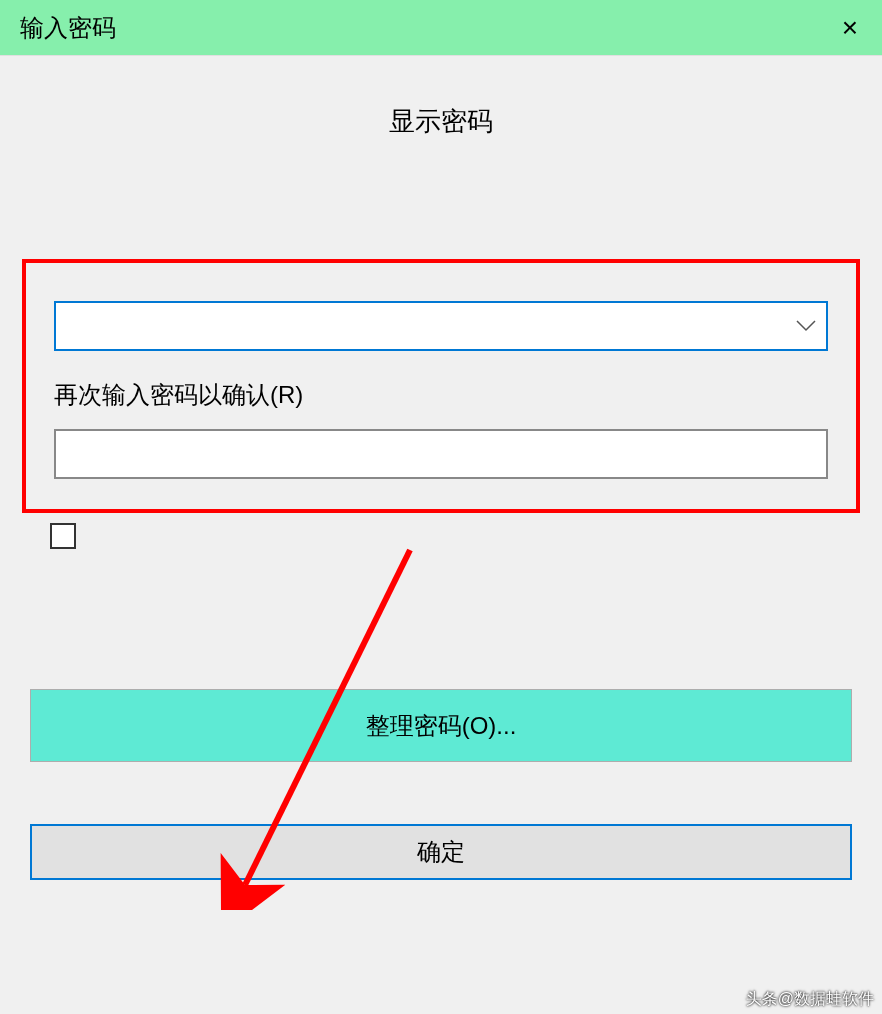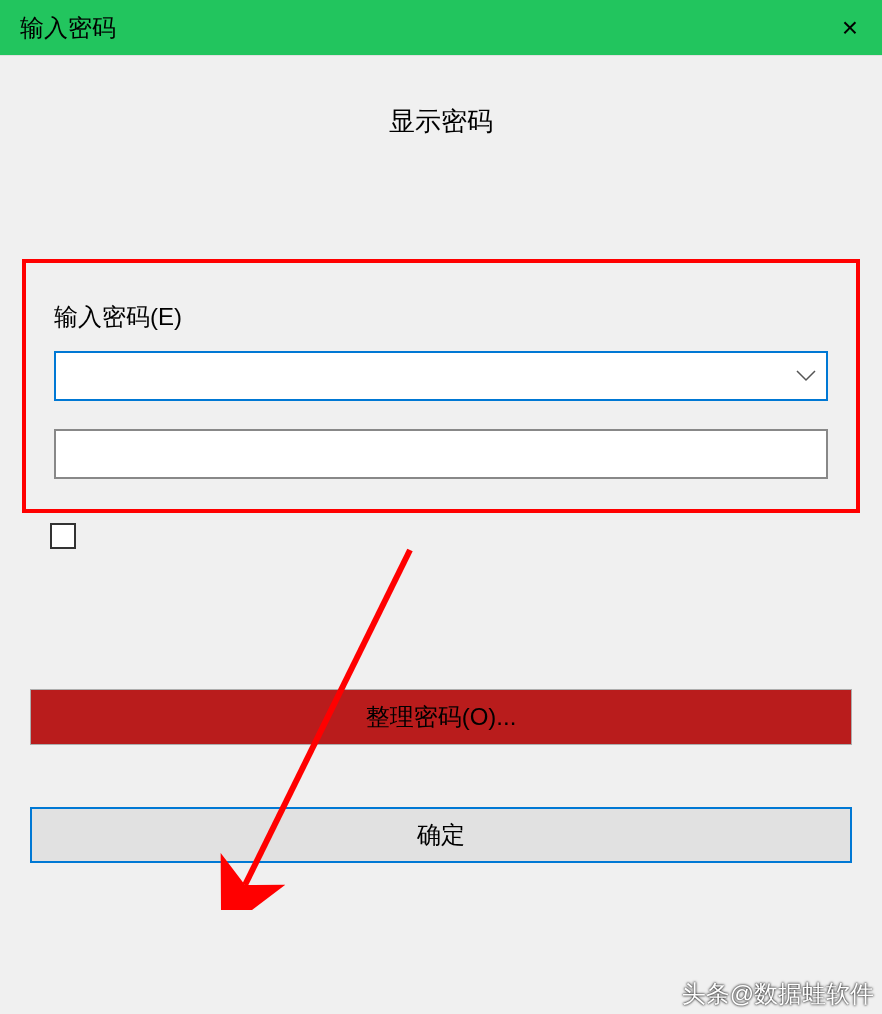--- a/index.html
+++ b/index.html
@@ -8,21 +8,21 @@
       padding: 0;
     }
     body {
       font-family: "Microsoft YaHei", "SimSun", sans-serif;
       background: #f0f0f0;
       width: 882px;
       height: 1014px;
       position: relative;
     }
     .titlebar {
-      background: #22c55e;
+      background: #86efac;
       height: 56px;
       display: flex;
       align-items: center;
       justify-content: space-between;
       padding: 0 16px 0 20px;
       border-bottom: 1px solid #e0e0e0;
     }
     .title-text {
       font-size: 24px;
       color: #000;
@@ -106,22 +106,22 @@
       margin-right: 14px;
       cursor: pointer;
     }
     .checkbox-label {
       font-size: 24px;
       color: #000;
     }
     .organize-btn {
       width: calc(100% - 20px);
       margin: 140px 10px 0 10px;
-      height: 56px;
-      background: #b91c1c;
+      height: 73px;
+      background: #5eead4;
       border: 1px solid #adadad;
       font-size: 24px;
       color: #000;
       cursor: pointer;
       display: flex;
       align-items: center;
       justify-content: center;
     }
     .button-row {
       display: flex;
@@ -147,47 +147,47 @@
     }
     .arrow-overlay {
       position: absolute;
       pointer-events: none;
       z-index: 10;
     }
     .watermark {
       position: absolute;
       bottom: 4px;
       right: 8px;
-      font-size: 24px;
+      font-size: 16px;
       color: #fff;
       text-shadow: 0 0 3px rgba(0,0,0,0.7), 0 0 2px rgba(0,0,0,0.9);
     }
   </style>
 </head>
 <body>
 
 <div class="titlebar">
   <span class="title-text">输入密码</span>
   <span class="close-btn">×</span>
 </div>
 
 <div class="content">
   <div class="heading">显示密码</div>
 
   <div class="highlight-box">
-    <label class="field-label">输入密码(E)</label>
     <div class="input-wrapper">
       <input class="combo-input" type="text" value="" style="">
       <span class="dropdown-icon">
         <svg viewBox="0 0 20 12">
             <path d="M1 1 L10 10 L19 1" stroke="#555" stroke-width="1.5" fill="none"></path>
           </svg>
       </span>
     </div>
 
+    <label class="field-label">再次输入密码以确认(R)</label>
     <div class="input-wrapper">
       <input class="text-input" type="text" value="" style="">
     </div>
   </div>
 
   <div class="checkbox-row">
     <div class="checkbox"></div>
   </div>
 
 

